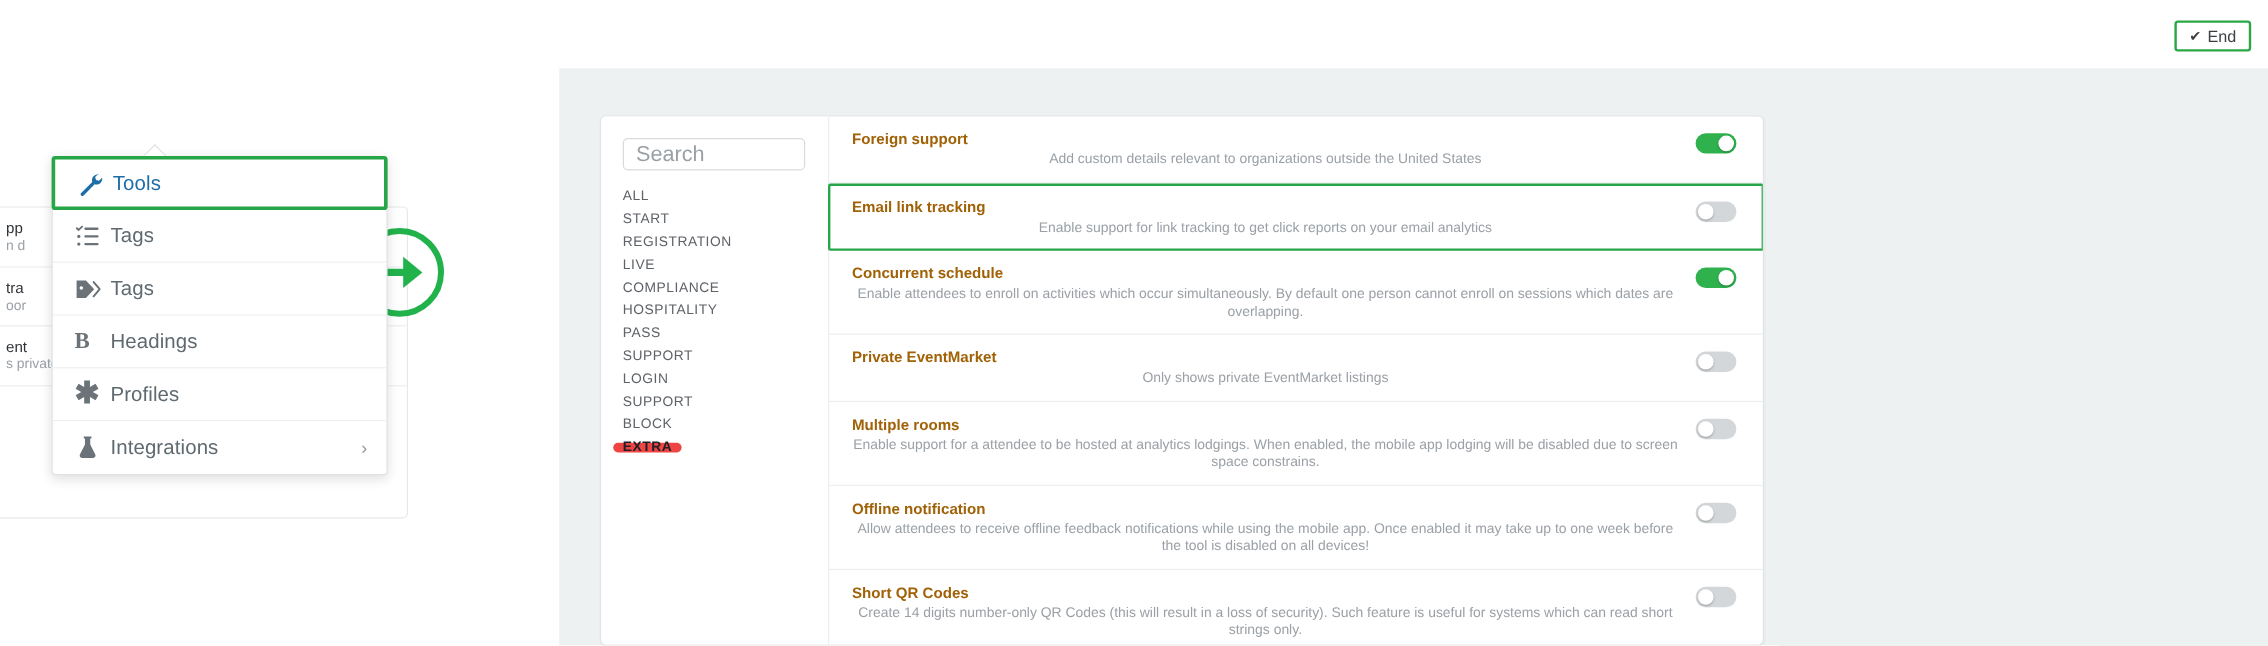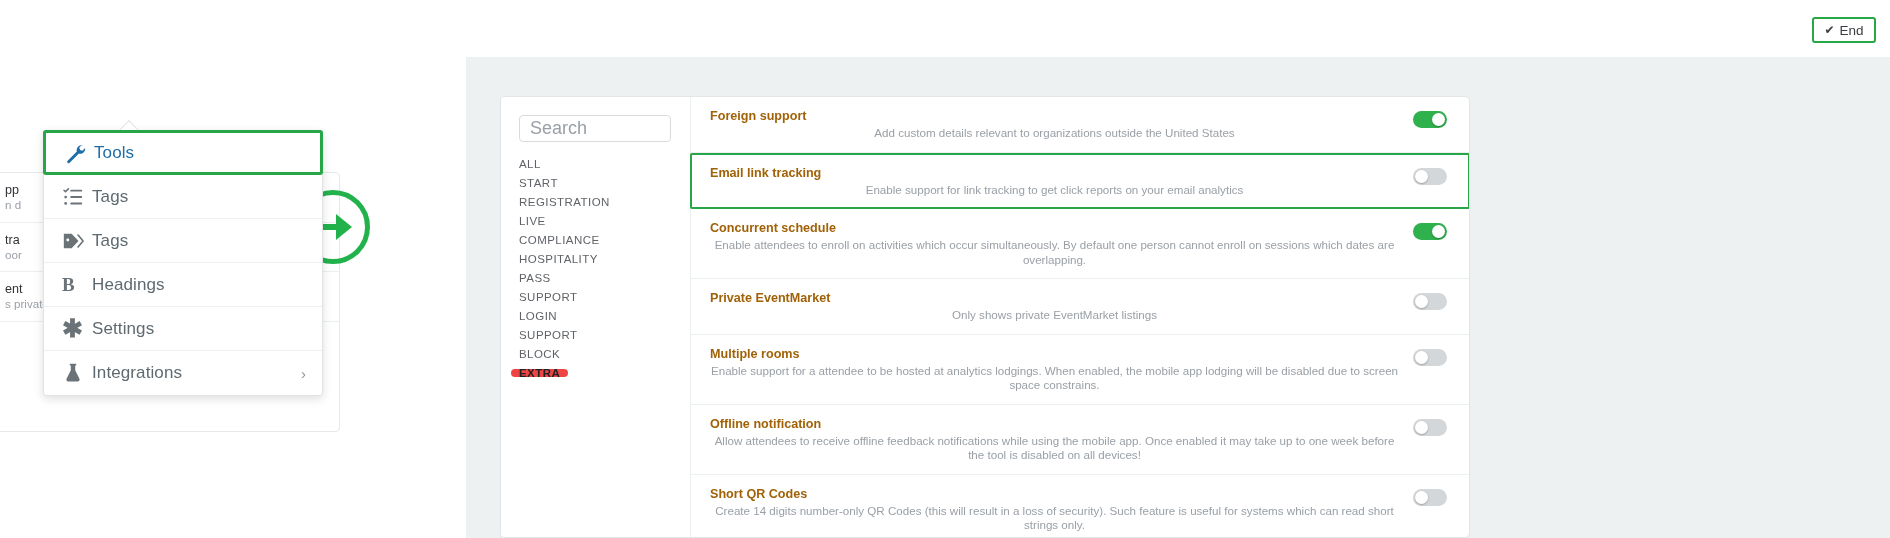--- a/index.html
+++ b/index.html
@@ -391,21 +391,21 @@
       <span class="dd-icon">
         <span style="font-family:'Liberation Serif',serif;font-weight:bold;font-size:19px;line-height:1;">B</span>
       </span>
       <span class="dd-label">Headings</span>
     </div>
 
     <div class="dd-item">
       <span class="dd-icon">
         <span style="font-size:25px;line-height:0.75;font-weight:bold;">✱</span>
       </span>
-      <span class="dd-label">Settings</span>
+      <span class="dd-label">Profiles</span>
     </div>
 
     <div class="dd-item">
       <span class="dd-icon">
         <svg width="22" height="22" viewBox="0 0 24 24" fill="currentColor" aria-hidden="true">
           <path d="M8.5 2h7v1.8h-1.1v5.3l4.6 9.2c.7 1.4-.3 3.1-1.9 3.1H6.9c-1.6 0-2.6-1.7-1.9-3.1l4.6-9.2V3.8H8.5V2z"></path>
         </svg>
       </span>
       <span class="dd-label">Integrations</span>
       <span class="dd-chevron">›</span>

